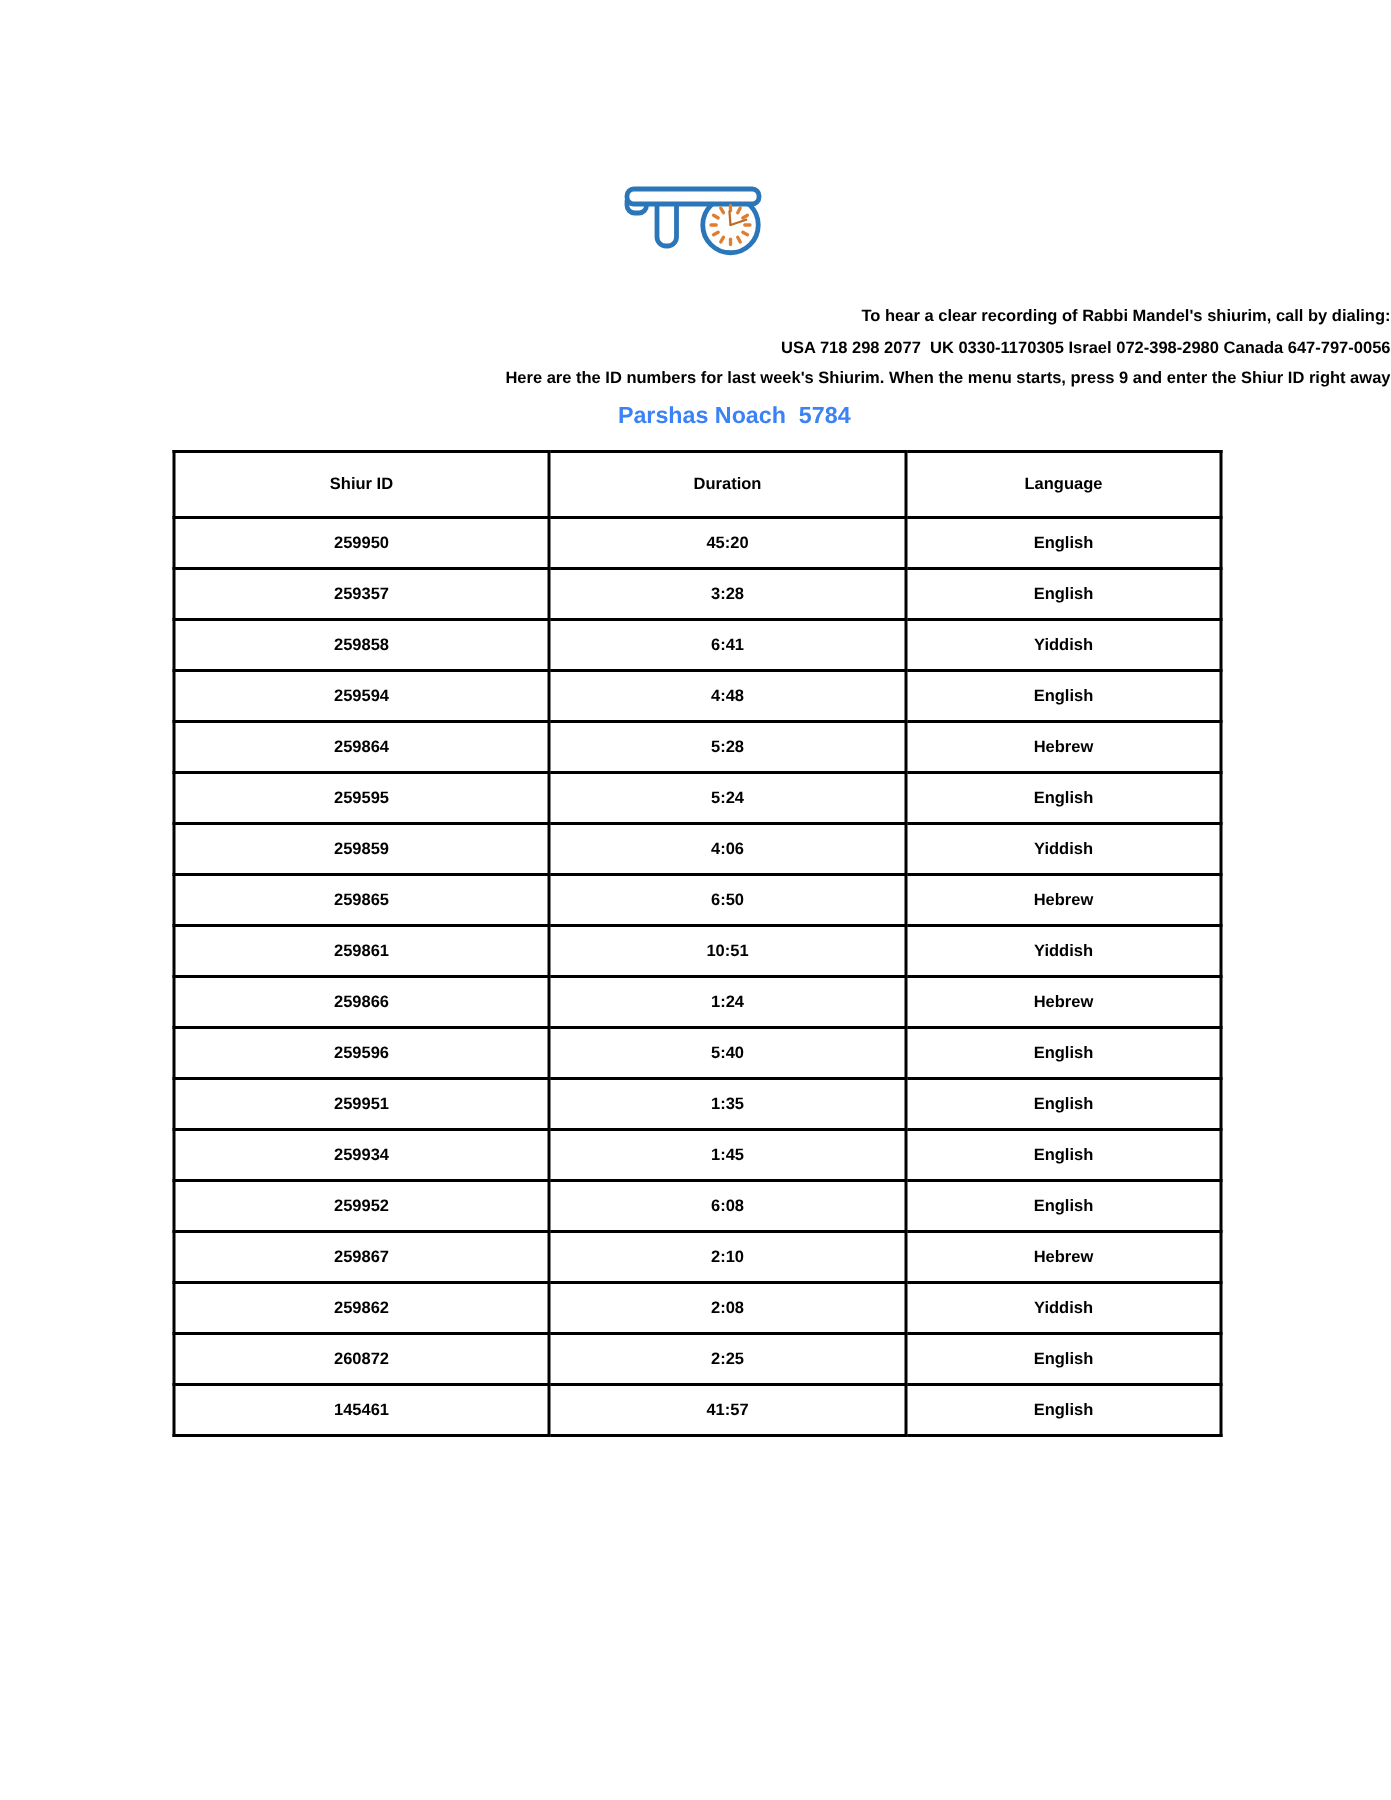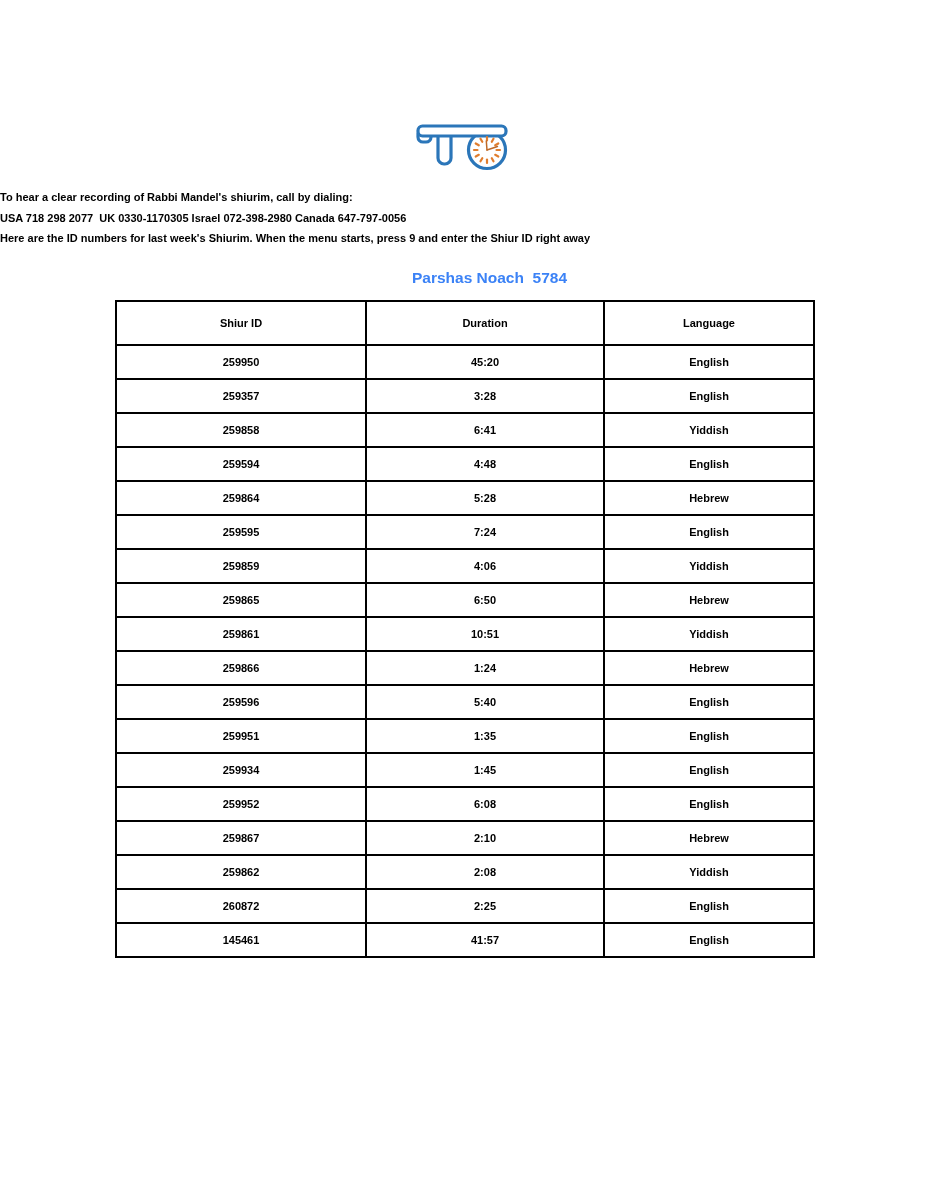--- a/index.html
+++ b/index.html
@@ -17,24 +17,24 @@
   .logo {
     position: absolute;
     top: 122px;
     left: 50%;
     transform: translateX(-50%);
     width: 96px;
     height: 50px;
   }
   .intro {
     position: absolute;
-    top: 187px;
+    top: 201px;
     left: 0;
     width: 100%;
-    text-align: left;
+    text-align: right;
     font-weight: bold;
     font-size: 11px;
     color: #000000;
   }
   .intro-line {
     line-height: 20.5px;
     white-space: pre;
   }
   .title {
     position: absolute;
@@ -159,21 +159,21 @@
   </tr>
 
   <tr>
     <td>259864</td>
     <td>5:28</td>
     <td>Hebrew</td>
   </tr>
 
   <tr>
     <td>259595</td>
-    <td>7:24</td>
+    <td>5:24</td>
     <td>English</td>
   </tr>
 
   <tr>
     <td>259859</td>
     <td>4:06</td>
     <td>Yiddish</td>
   </tr>
 
   <tr>

